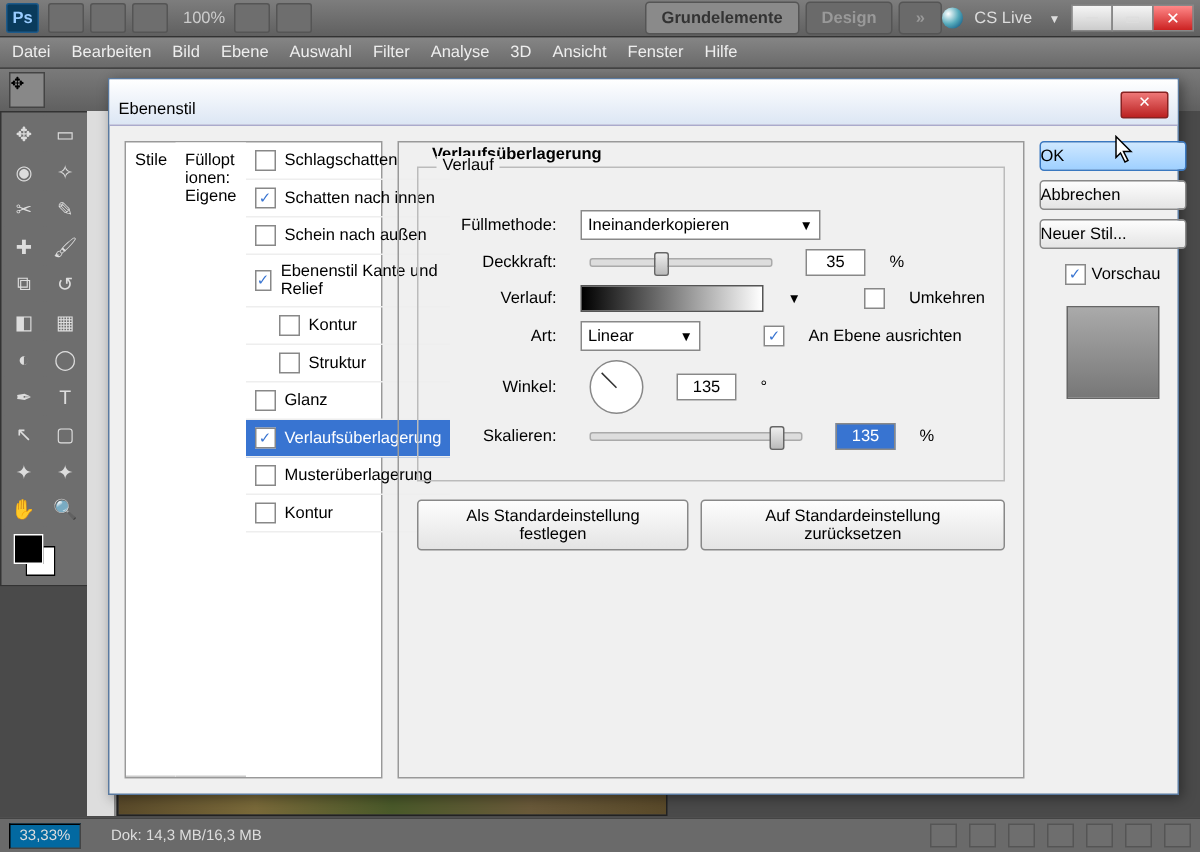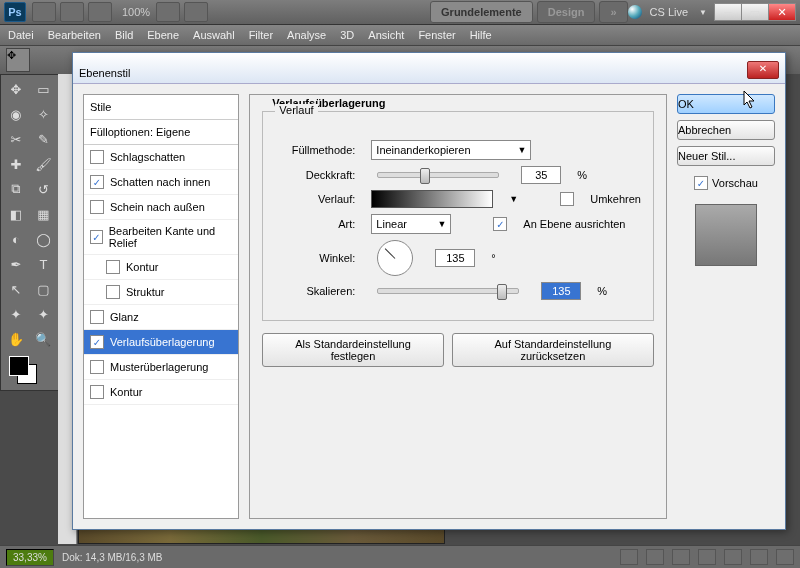--- a/index.html
+++ b/index.html
@@ -21,29 +21,29 @@
 .workspace{position:absolute;top:74px;left:0;right:0;bottom:24px;background:#4a4a4a}
 .toolbox{position:absolute;top:0;left:0;width:54px;background:#6e6e6e;border:1px solid #333;padding:2px;display:grid;grid-template-columns:1fr 1fr;gap:1px}
 .tool{width:24px;height:22px;background:#6e6e6e;border:1px solid transparent;display:flex;align-items:center;justify-content:center;color:#ddd;font-size:13px}
 .swatchpair{grid-column:1/3;height:36px;position:relative}
 .swatchpair .fg{position:absolute;top:4px;left:6px;width:18px;height:18px;background:#000;border:1px solid #fff}
 .swatchpair .bg{position:absolute;top:12px;left:14px;width:18px;height:18px;background:#fff;border:1px solid #000}
 .rulerv{position:absolute;top:0;left:58px;width:18px;bottom:0;background:#ddd;border-right:1px solid #888;font-size:8px;color:#555}
 .canvas{position:absolute;top:0;left:78px;width:365px;height:100%;background:#4a4a4a}
 .canvas-img{position:absolute;bottom:0;left:0;width:365px;height:36px;background:linear-gradient(90deg,#5a4a2a,#7a6a3a,#4a5a2a,#6a5a3a,#5a4a2a);border:1px solid #222}
 .statusbar{position:absolute;bottom:0;left:0;right:0;height:22px;background:#6a6a6a;border-top:1px solid #444;display:flex;align-items:center;color:#ddd;padding:0 6px;font-size:10px}
-.statusbar .field{background:#4d7c0f;border:1px inset #444;padding:2px 6px;margin-right:8px}
+.statusbar .field{background:#0369a1;border:1px inset #444;padding:2px 6px;margin-right:20px}
 .statusbar .right{margin-left:auto;display:flex;gap:8px;align-items:center}
 .sb-icon{width:16px;height:14px;border:1px solid #555;background:#6e6e6e}
 
 .dialog{position:absolute;top:52px;left:72px;width:712px;height:476px;background:#f0f0f0;border:1px solid #5a7aa0;box-shadow:2px 2px 8px rgba(0,0,0,.4);display:flex;flex-direction:column}
 .dlg-title{height:22px;background:linear-gradient(#fff,#dce6f4);display:flex;align-items:flex-end;padding:4px 6px;border-bottom:1px solid #aac}
 .dlg-close{margin-left:auto;width:30px;height:16px;background:linear-gradient(#e77,#b22);border:1px solid #822;border-radius:2px;color:#fff;text-align:center;line-height:14px;font-size:10px}
 .dlg-body{flex:1;display:flex;padding:10px;gap:10px}
-.styles-box{width:170px;border:1px solid #999;background:#fff;display:flex;flex-direction:column}
+.styles-box{width:170px;border:1px solid #999;background:#fff;display:flex;flex-direction:row}
 .styles-head{padding:6px;border-bottom:1px solid #ccc}
 .styles-sub{padding:6px;border-bottom:1px solid #ccc;background:#fff}
 .style-item{padding:5px 6px;display:flex;align-items:center;gap:6px;border-bottom:1px solid #eee}
 .style-item.indent{padding-left:22px}
 .style-item.selected{background:#3874d1;color:#fff}
 .chk{width:12px;height:12px;border:1px solid #888;background:#fff;display:inline-flex;align-items:center;justify-content:center;font-size:10px;color:#3874d1}
 .chk.on::after{content:"✓"}
 .settings{flex:1;border:1px solid #999;padding:8px 12px;position:relative}
 .fieldset{border:1px solid #bbb;padding:10px 12px 14px;margin-top:8px}
 .fieldset-legend{position:relative;top:-18px;background:#f0f0f0;padding:0 4px;display:inline-block;margin-bottom:-10px}
@@ -179,21 +179,21 @@
           <div class="style-item">
             <span class="chk on"></span>
             <span>Schatten nach innen</span>
           </div>
           <div class="style-item">
             <span class="chk"></span>
             <span>Schein nach außen</span>
           </div>
           <div class="style-item">
             <span class="chk on"></span>
-            <span>Bearbeiten Kante und Relief</span>
+            <span>Ebenenstil Kante und Relief</span>
           </div>
           <div class="style-item indent">
             <span class="chk"></span>
             <span>Kontur</span>
           </div>
           <div class="style-item indent">
             <span class="chk"></span>
             <span>Struktur</span>
           </div>
           <div class="style-item">

